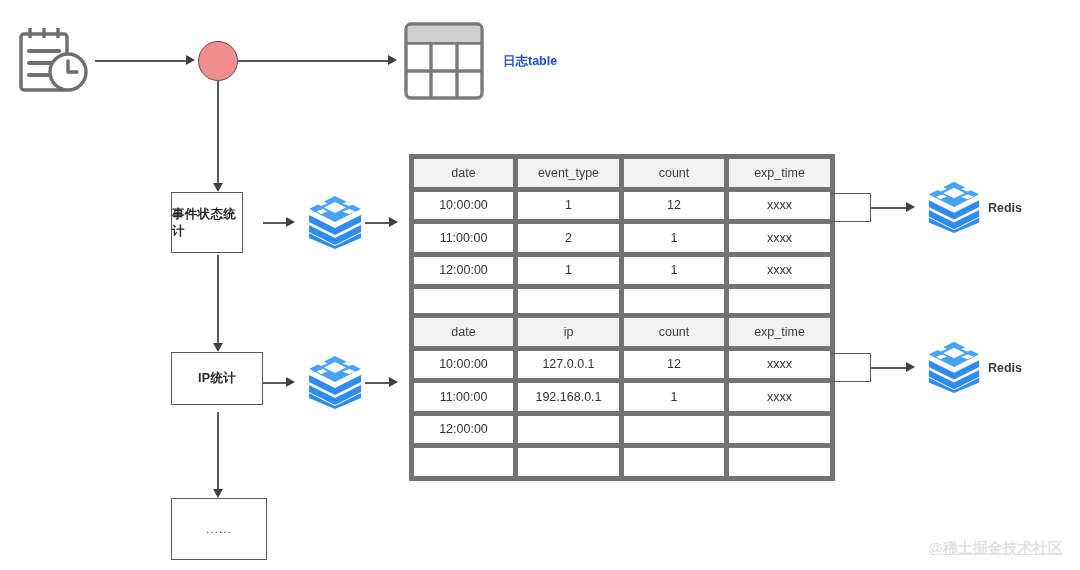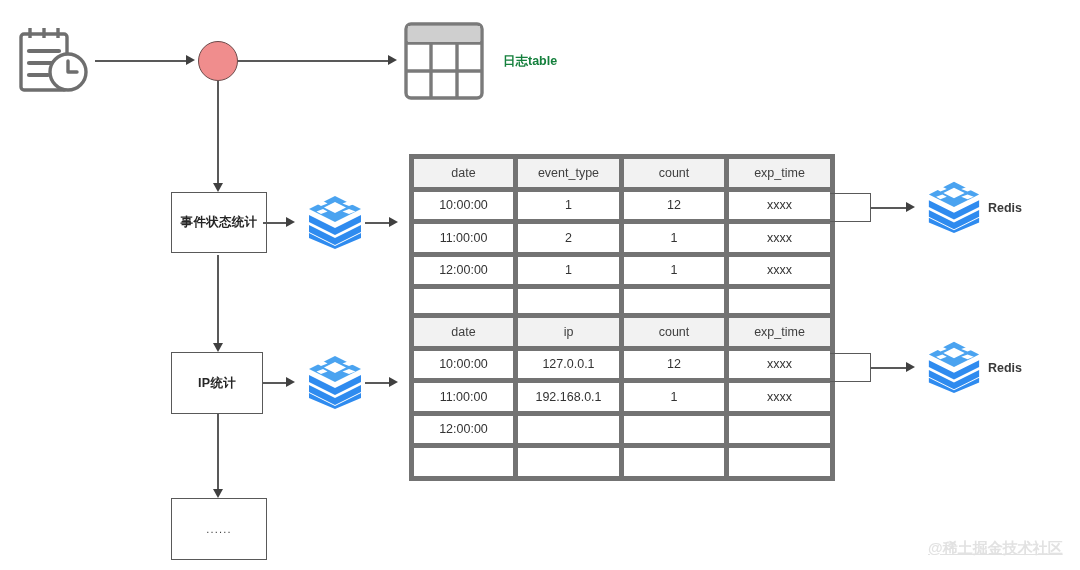--- a/index.html
+++ b/index.html
@@ -103,21 +103,21 @@
     font-weight: 400;
   }
   .col-a { width: 104px; }
   .col-b { width: 106px; }
   .col-c { width: 105px; }
   .col-d { width: 106px; }
 
   
   .label-txt {
     font-size: 12.5px;
-    color: #15803d;
+    color: #1d4ed8;
     font-weight: 600;
     white-space: nowrap;
   }
   .redis-txt {
     font-size: 12.5px;
     color: #3a3a3a;
     font-weight: 700;
     white-space: nowrap;
   }
   .watermark {
@@ -172,21 +172,21 @@
 
   <div class="abs ln-v" style="left:217px; top:81px; height:103px;"></div>
   <div class="abs arrow-d" style="left:212.5px; top:183px;"></div>
 
   <div class="abs ln-v" style="left:217px; top:255px; height:89px;"></div>
   <div class="abs arrow-d" style="left:212.5px; top:343px;"></div>
 
   <div class="abs ln-v" style="left:217px; top:412px; height:78px;"></div>
   <div class="abs arrow-d" style="left:212.5px; top:489px;"></div>
 
-  <div class="abs proc-box" style="left:171px; top:192px; width:96px; height:61px;">
+  <div class="abs proc-box" style="left:171px; top:192px; width:72px; height:61px;">
     <span>事件状态统计</span>
   </div>
 
   <div class="abs ln-h" style="left:263px; top:222px; width:24px;"></div>
   <div class="abs arrow-r" style="left:286px; top:217px;"></div>
 
   <div class="abs" style="left:305px; top:192px; width:60px; height:60px;">
     <svg width="60" height="60" viewBox="0 0 60 60" aria-hidden="true">
       <g>
         <path d="M30 4 L56 17 L30 30 L4 17 Z" fill="#4aa3f0"></path>
@@ -264,21 +264,21 @@
         <path d="M22.5 19.5 L16 22 L11.5 19.5 L18 17 Z" fill="#ffffff"></path>
         <path d="M37.5 19.5 L44 17 L50.5 19.5 L44 22 Z" fill="#ffffff"></path>
         <path d="M4 23 L30 36 L56 23 L56 30 L30 43 L4 30 Z" fill="#2f8bef"></path>
         <path d="M4 33 L30 46 L56 33 L56 40 L30 53 L4 40 Z" fill="#2f8bef"></path>
         <path d="M4 41 L30 54 L56 41 L56 46 L30 57 L4 46 Z" fill="#2f8bef"></path>
       </g>
     </svg>
   </div>
   <div class="abs redis-txt" style="left:988px; top:201px;">Redis</div>
 
-  <div class="abs proc-box" style="left:171px; top:352px; width:92px; height:62px;">
+  <div class="abs proc-box" style="left:171px; top:352px; width:92px; height:53px;">
     <span>IP统计</span>
   </div>
 
   <div class="abs ln-h" style="left:263px; top:382px; width:24px;"></div>
   <div class="abs arrow-r" style="left:286px; top:377px;"></div>
 
   <div class="abs" style="left:305px; top:352px; width:60px; height:60px;">
     <svg width="60" height="60" viewBox="0 0 60 60" aria-hidden="true">
       <g>
         <path d="M30 4 L56 17 L30 30 L4 17 Z" fill="#4aa3f0"></path>

